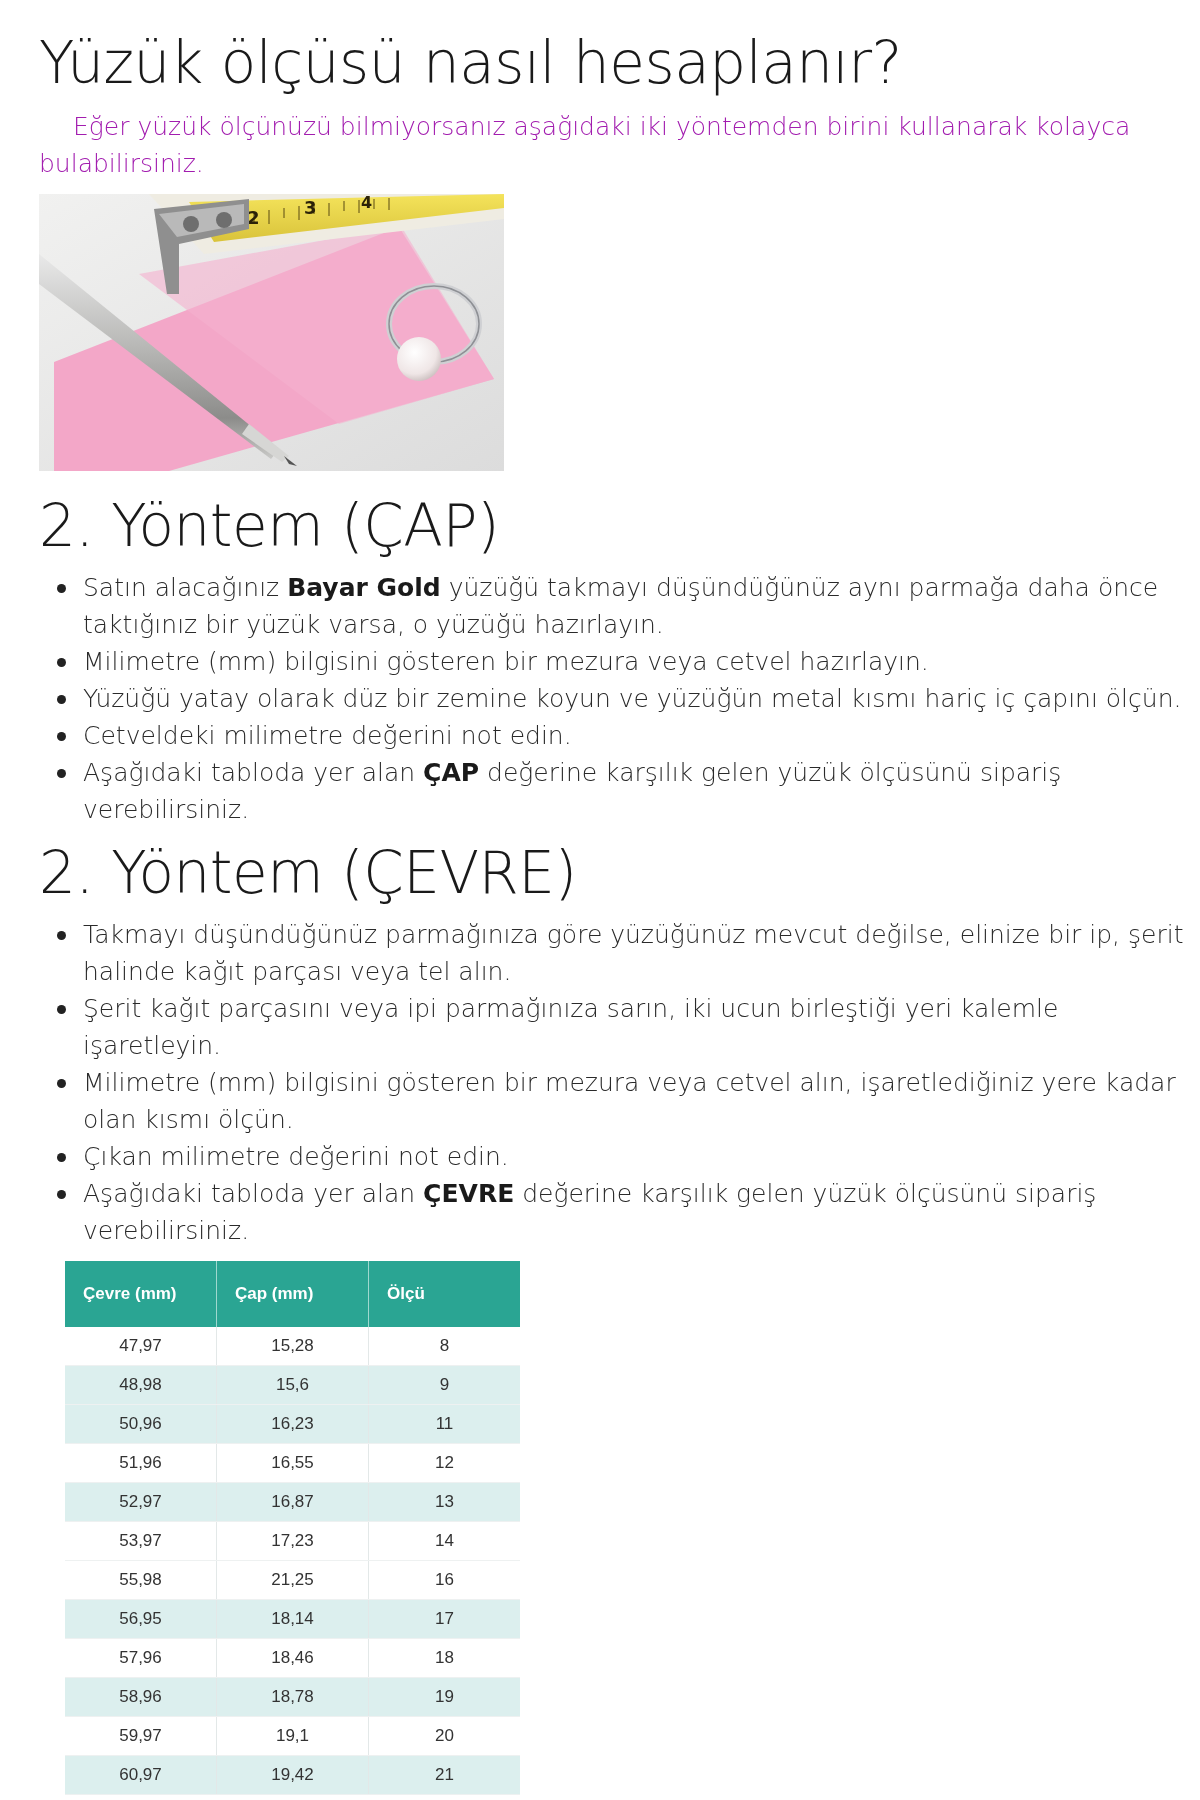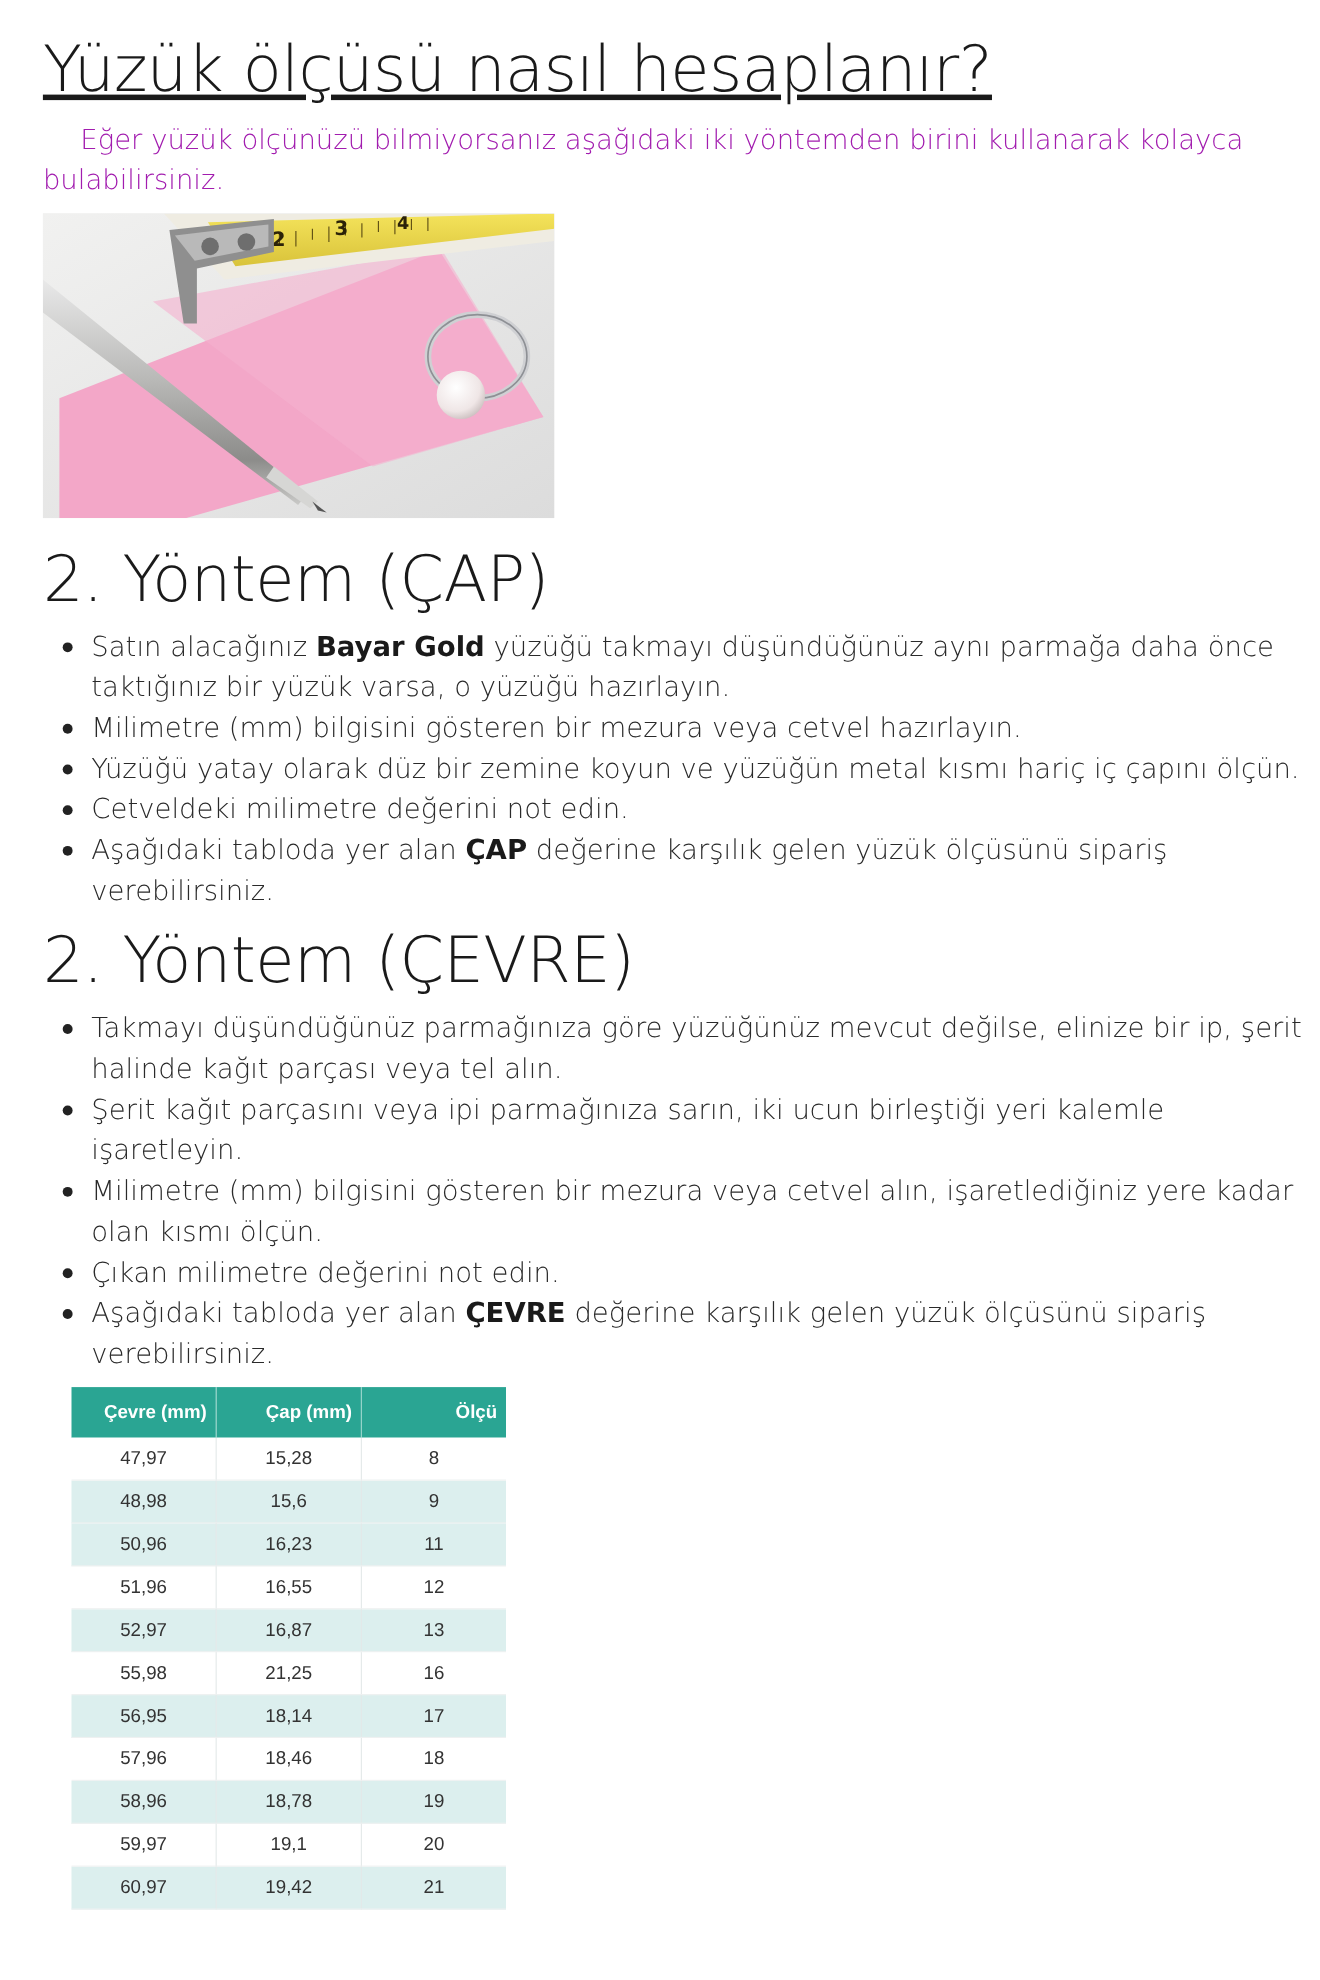--- a/index.html
+++ b/index.html
@@ -5,21 +5,21 @@
   html, body { margin: 0; padding: 0; background: #ffffff; }
   body {
     width: 1200px; height: 1800px; overflow: hidden;
     font-family: "DejaVu Sans", sans-serif;
     color: #222222;
   }
   .page { position: relative; padding: 18px 0 0 39px; width: 1130px; }
   h1.title {
     font-family: "DejaVu Sans", sans-serif;
     font-weight: 300; font-size: 58px; line-height: 70px;
-    margin: 10px 0 10px 0; color: #1a1a1a; letter-spacing: -0.5px; text-decoration: underline;
+    margin: 10px 0 10px 0; color: #1a1a1a; letter-spacing: -0.5px;
   }
   p.intro {
     font-size: 25px; line-height: 37px; margin: 0 0 12px 0;
     text-indent: 34px; color: #a21caf; font-weight: 300; width: 1110px;
   }
   .photo {
     width: 465px; height: 277px; position: relative; overflow: hidden;
     background: #ebebea; margin-bottom: 22px;
   }
   h2.method {
@@ -37,21 +37,21 @@
   }
   ul.steps li b { font-weight: 700; color: #1a1a1a; }
   .m2-head { margin-top: 2px; margin-bottom: 28px; }
 
   table.size {
     border-collapse: collapse; margin: 10px 0 0 26px;
     font-family: "Liberation Sans", sans-serif; font-size: 17px;
   }
   table.size th {
     background: #2aa593; color: #ffffff; font-weight: 700; height: 30px;
-    width: 115px; text-align: right; border-right: 1px solid #9fd8cf; padding: 8px;
+    width: 115px; text-align: left; border-right: 1px solid #9fd8cf; padding: 18px;
   }
   table.size th:last-child { border-right: none; }
   table.size td {
     height: 38px; text-align: center; color: #333; padding: 0;
     border-right: 1px solid #e3e8e8; border-bottom: 1px solid #eef1f1;
   }
   table.size td:last-child { border-right: none; }
   table.size tr.odd td { background: #ffffff; }
   table.size tr.even td { background: #dcefee; text-align: center; }
 </style>
@@ -165,20 +165,25 @@
           <td>51,96</td>
           <td>16,55</td>
           <td>12</td>
         </tr>
         <tr class="even">
           <td>52,97</td>
           <td>16,87</td>
           <td>13</td>
         </tr>
         <tr class="odd">
+          <td>53,97</td>
+          <td>17,23</td>
+          <td>14</td>
+        </tr>
+        <tr class="odd">
           <td>55,98</td>
           <td>21,25</td>
           <td>16</td>
         </tr>
         <tr class="even">
           <td>56,95</td>
           <td>18,14</td>
           <td>17</td>
         </tr>
         <tr class="odd">

